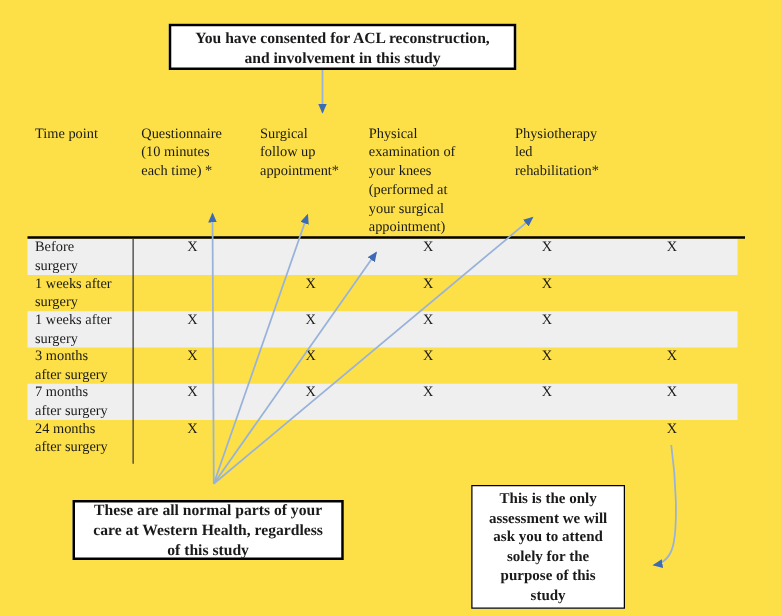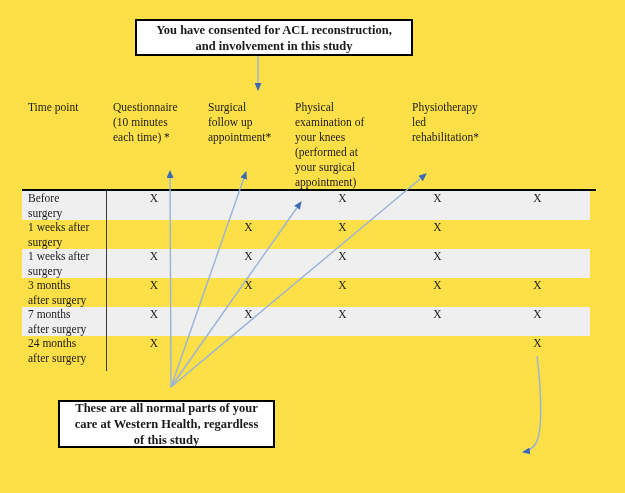--- a/index.html
+++ b/index.html
@@ -140,14 +140,22 @@
     <line class="arrow" x1="171" y1="387" x2="301" y2="202" marker-end="url(#ah)"></line>
     <line class="arrow" x1="171" y1="387" x2="426" y2="174" marker-end="url(#ah)"></line>
     <path class="arrow" d="M537,356 C541,385 542,418 539,434 Q536,450 523,452" marker-end="url(#ah)"></path>
   </svg>
 
   <div class="box" id="normal-care-box">
     <div class="pre">These are all normal parts of your
 care at Western Health, regardless
 of this study</div>
   </div>
+  <div class="box" id="study-only-box">
+    <div class="pre">This is the only
+assessment we will
+ask you to attend
+solely for the
+purpose of this
+study</div>
+  </div>
 
 </div>
 
 </body></html>

